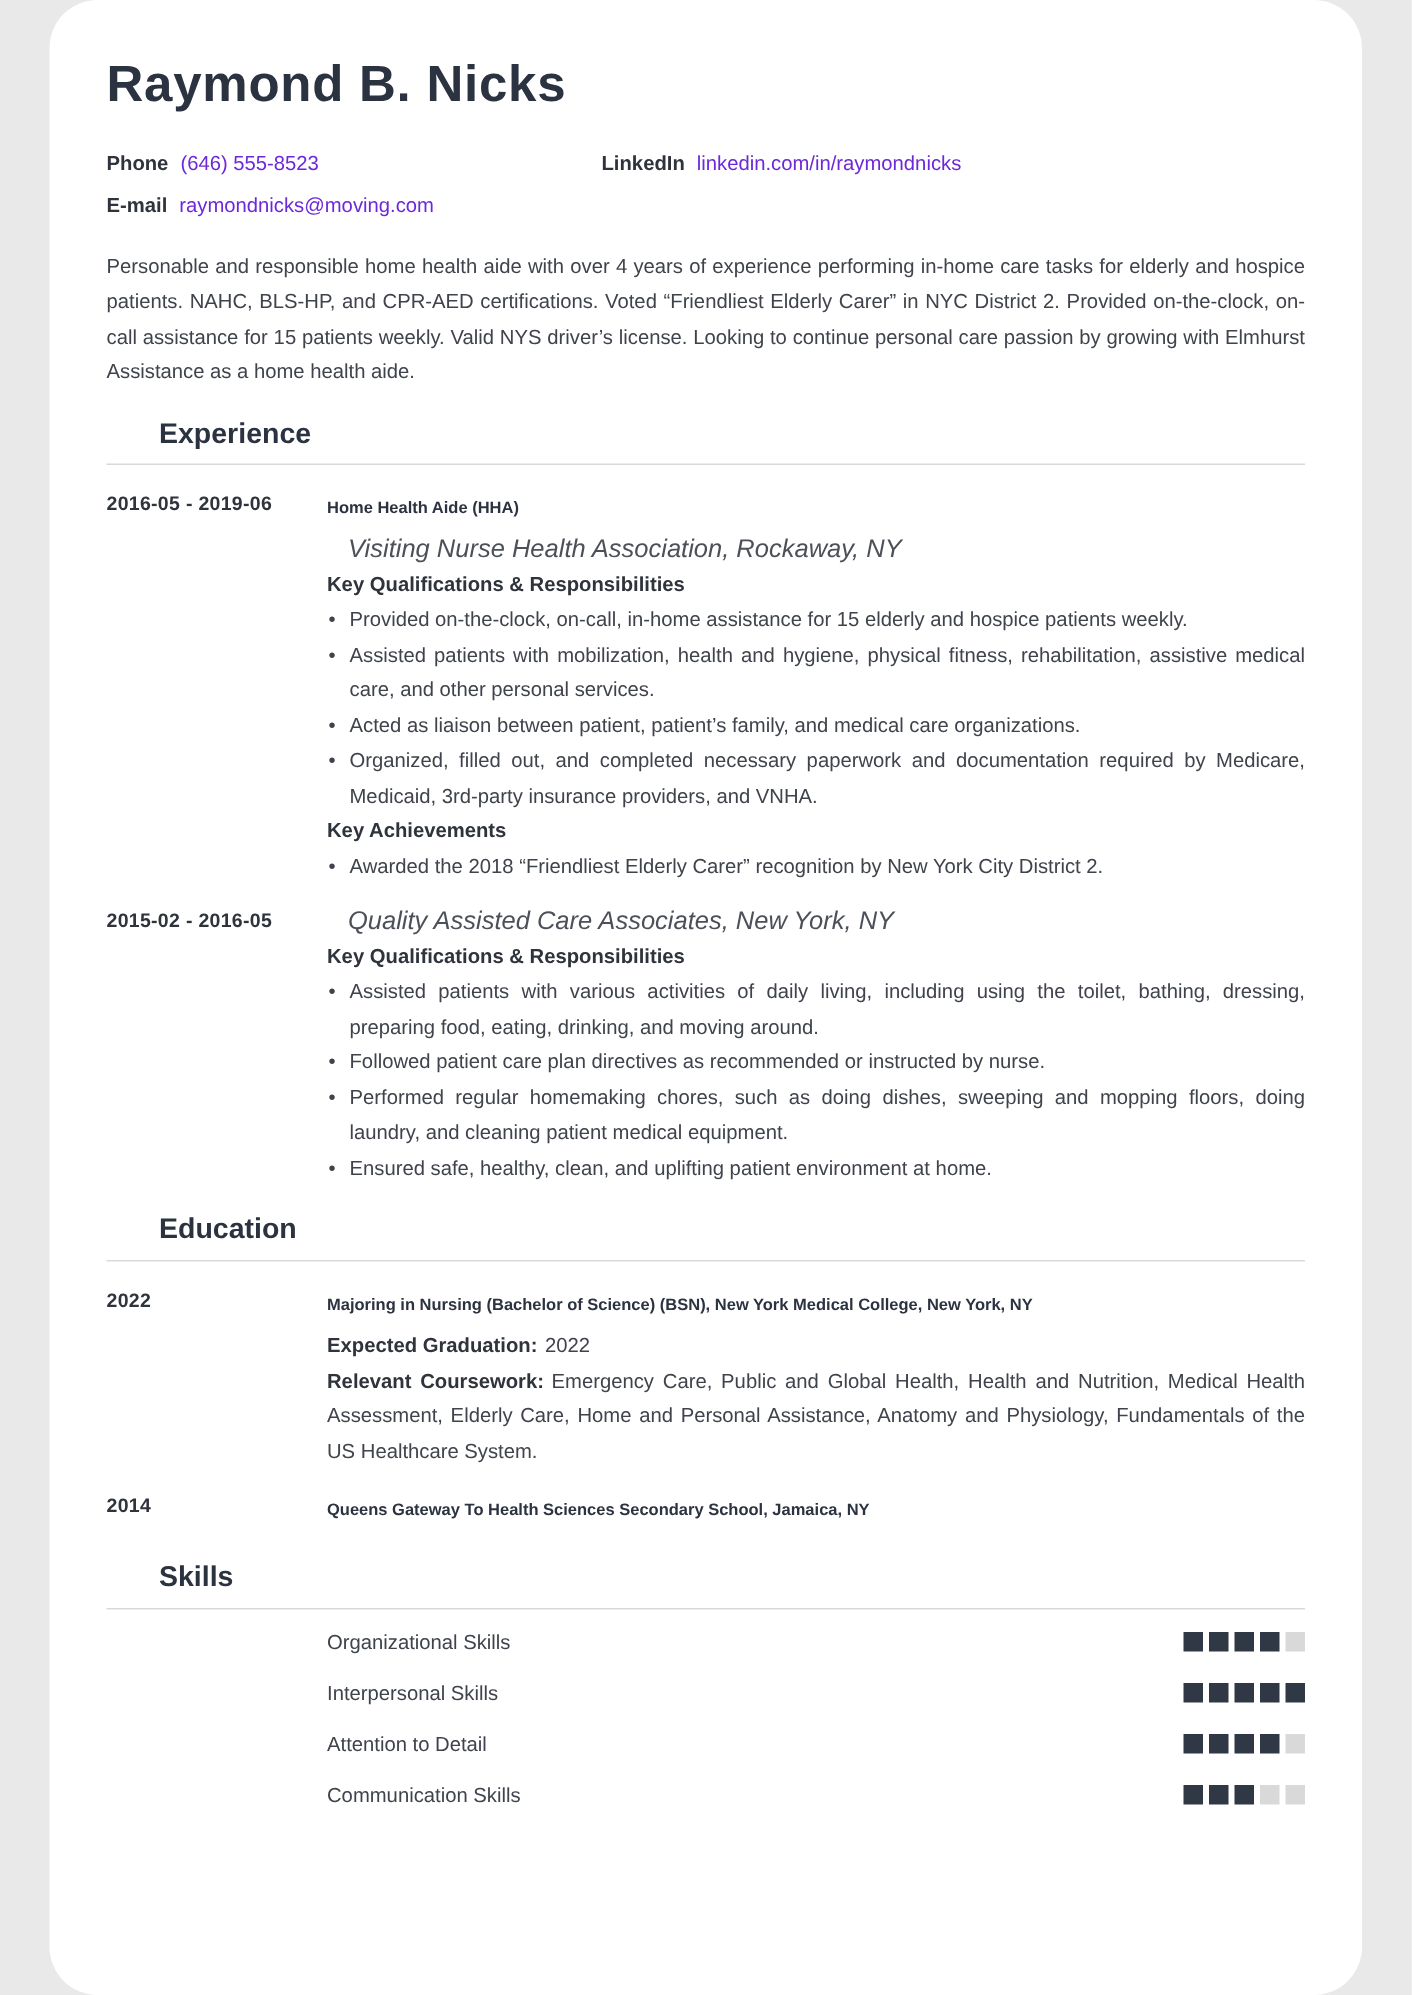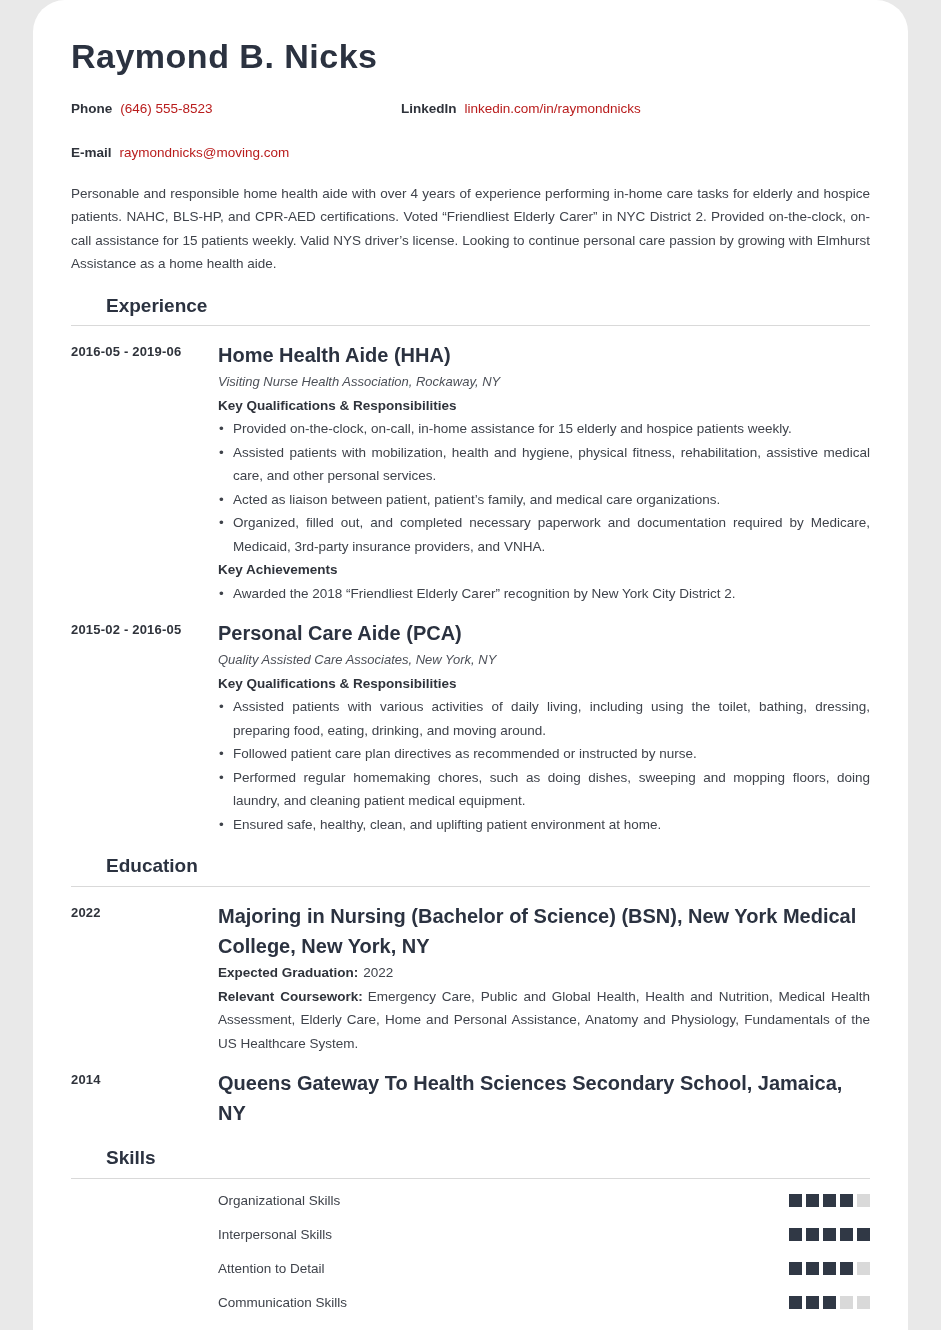--- a/index.html
+++ b/index.html
@@ -18,26 +18,26 @@
   .name {
     font-size: 34px; font-weight: bold; color: #2b3240;
     letter-spacing: 0.5px; line-height: 1.2;
   }
   .job-title {
     font-size: 18px; font-weight: 400; color: #33373f;
     margin-top: 9px;
   }
   .contacts {
     margin-top: 24px;
-    display: grid; grid-template-columns: 330px 1fr; row-gap: 29px;
+    display: grid; grid-template-columns: 330px 1fr; row-gap: 13px;
     font-size: 13.5px;
   }
   .contact-item { display: flex; align-items: baseline; }
   .contact-label { font-weight: bold; color: #2f333b; margin-right: 8px; }
-  .contact-value { color: #b91c1c; }
+  .contact-value { color: #6d28d9; }
   
   .summary {
     margin-top: 22px;
     font-size: 13.5px; line-height: 23.5px; color: #3f434b;
     text-align: justify;
   }
   
   .section { margin-top: 18px; }
   .section-heading {
     font-size: 19px; font-weight: bold; color: #2b3240;
@@ -46,24 +46,24 @@
   .section-rule { border: none; border-top: 1px solid #d9d9d9; margin-bottom: 14px; }
   .row {
     display: grid; grid-template-columns: 147px 1fr;
     margin-bottom: 13px;
   }
   .row-dates {
     font-size: 13px; font-weight: bold; color: #2f333b;
     padding-top: 4px; letter-spacing: 0.2px;
   }
   .entry-title {
-    font-size: 20px; font-weight: bold; color: #2b3240; line-height: 30px;
+    font-size: 11px; font-weight: bold; color: #2b3240; line-height: 30px;
   }
   .entry-subtitle {
-    font-style: italic; font-size: 13px; color: #4c5058; line-height: 23.5px;
+    font-style: italic; font-size: 17px; color: #4c5058; line-height: 23.5px; margin-left: 14px;
   }
   .group-heading {
     font-size: 13.5px; font-weight: bold; color: #2f333b; line-height: 23.5px;
   }
   ul.bullets { list-style: none; }
   ul.bullets li {
     position: relative; padding-left: 15px;
     font-size: 13.5px; line-height: 23.5px; color: #3f434b;
     text-align: justify;
   }
@@ -126,21 +126,20 @@
         <div class="group-heading">Key Achievements</div>
         <ul class="bullets">
           <li><span class="dot">•</span><span>Awarded the 2018 “Friendliest Elderly Carer” recognition by New York City District 2.</span></li>
         </ul>
       </div>
     </div>
 
     <div class="row">
       <div class="row-dates">2015-02 - 2016-05</div>
       <div>
-        <div class="entry-title">Personal Care Aide (PCA)</div>
         <div class="entry-subtitle">Quality Assisted Care Associates, New York, NY</div>
         <div class="group-heading">Key Qualifications &amp; Responsibilities</div>
         <ul class="bullets">
           <li><span class="dot">•</span><span>Assisted patients with various activities of daily living, including using the toilet, bathing, dressing, preparing food, eating, drinking, and moving around.</span></li>
           <li><span class="dot">•</span><span>Followed patient care plan directives as recommended or instructed by nurse.</span></li>
           <li><span class="dot">•</span><span>Performed regular homemaking chores, such as doing dishes, sweeping and mopping floors, doing laundry, and cleaning patient medical equipment.</span></li>
           <li><span class="dot">•</span><span>Ensured safe, healthy, clean, and uplifting patient environment at home.</span></li>
         </ul>
       </div>
     </div>

